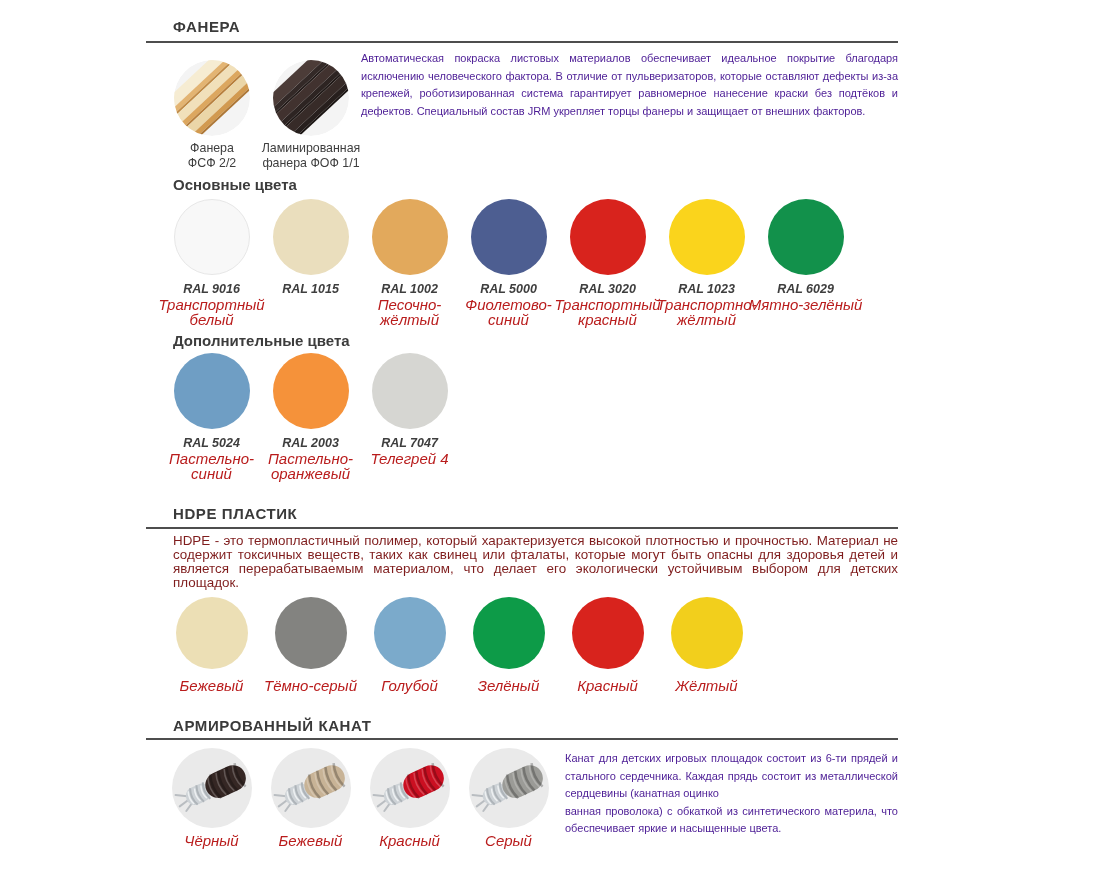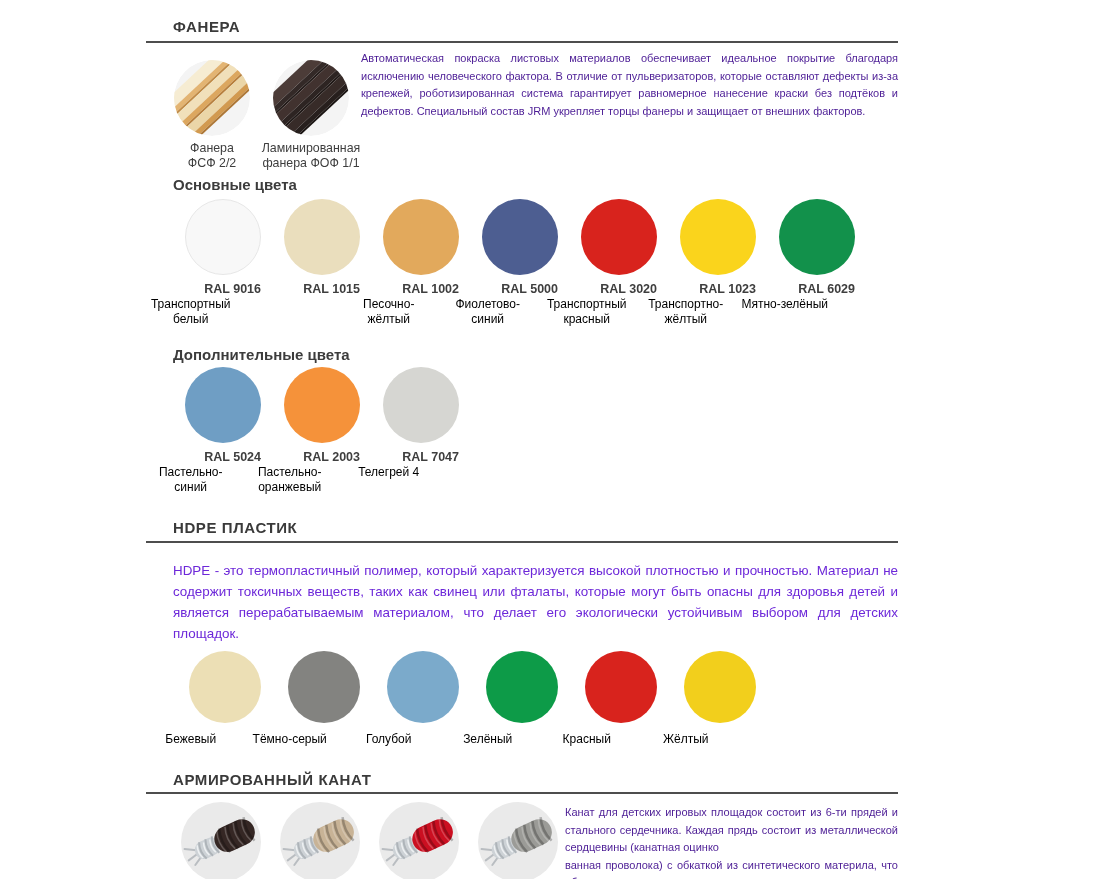--- a/index.html
+++ b/index.html
@@ -22,34 +22,34 @@
   .mat-cell{width:96px;flex:none;display:flex;flex-direction:column;align-items:center;padding-top:10px;}
   .mat-cell.wide{width:102px;}
   .mat-icon{width:76px;height:76px;display:block;}
   .mat-label{
     margin-top:5px;font-size:12.4px;line-height:14.5px;color:#3e3e3e;text-align:center;
     white-space:pre-line;width:150%;
   }
   .ply-desc{flex:1;min-width:0;}
   .subhead{font-size:15px;font-weight:bold;color:#3c3c3c;margin-top:7px;line-height:16px;}
   .swatch-row{display:flex;margin-left:-11px;margin-top:6px;}
-  .cell{width:99px;flex:none;display:flex;flex-direction:column;align-items:flex-end;}
+  .cell{width:99px;flex:none;display:flex;flex-direction:column;align-items:center;font-style:italic;}
   .circle{
     width:76px;height:76px;border-radius:50%;box-sizing:border-box;
     border:1px solid transparent;flex:none;
   }
   .hdpe-circle{width:72px;height:72px;}
   .code{margin-top:7px;font-size:12.5px;font-weight:bold;color:#3e3e3e;line-height:15px;}
   .cname{
-    margin-top:0;font-size:12px;color:#000000;text-align:center;line-height:15px;
+    margin-top:0;font-size:15px;color:#b91c1c;text-align:center;line-height:15px;
     white-space:pre-line;width:142%;
   }
   .hdpe-row{margin-top:7px;}
   .hdpe-row .cname{margin-top:9px;}
-  .hdpe-para{margin-top:17px;font-size:13.4px;line-height:21px;color:#6d28d9;}
+  .hdpe-para{margin-top:5px;font-size:13.4px;line-height:14px;color:#7f1d1d;}
   .mt-big{margin-top:24px;}
   .rope-row{position:relative;margin-top:8px;}
   .rope-cells{display:flex;margin-left:-11px;}
   .rope-svg{width:80px;height:80px;display:block;flex:none;}
   .rope-cells .cname{margin-top:5px;}
   .rope-para{position:absolute;left:392px;top:2px;width:333px;}
 </style>
 </head>
 <body>
 
@@ -151,21 +151,21 @@
         <div class="cname">Транспортно-
 жёлтый</div>
       </div>
       <div class="cell">
         <div class="circle" style="background: rgb(18, 145, 75);"></div>
         <div class="code">RAL 6029</div>
         <div class="cname">Мятно-зелёный</div>
       </div>
     </div>
 
-    <div class="subhead" style="margin-top:20px;">Дополнительные цвета</div>
+    <div class="subhead" style="margin-top:6px;">Дополнительные цвета</div>
     <div class="swatch-row" style="margin-top:4px;">
       <div class="cell">
         <div class="circle" style="background: rgb(111, 158, 196);"></div>
         <div class="code">RAL 5024</div>
         <div class="cname">Пастельно-
 синий</div>
       </div>
       <div class="cell">
         <div class="circle" style="background: rgb(245, 146, 58);"></div>
         <div class="code">RAL 2003</div>

